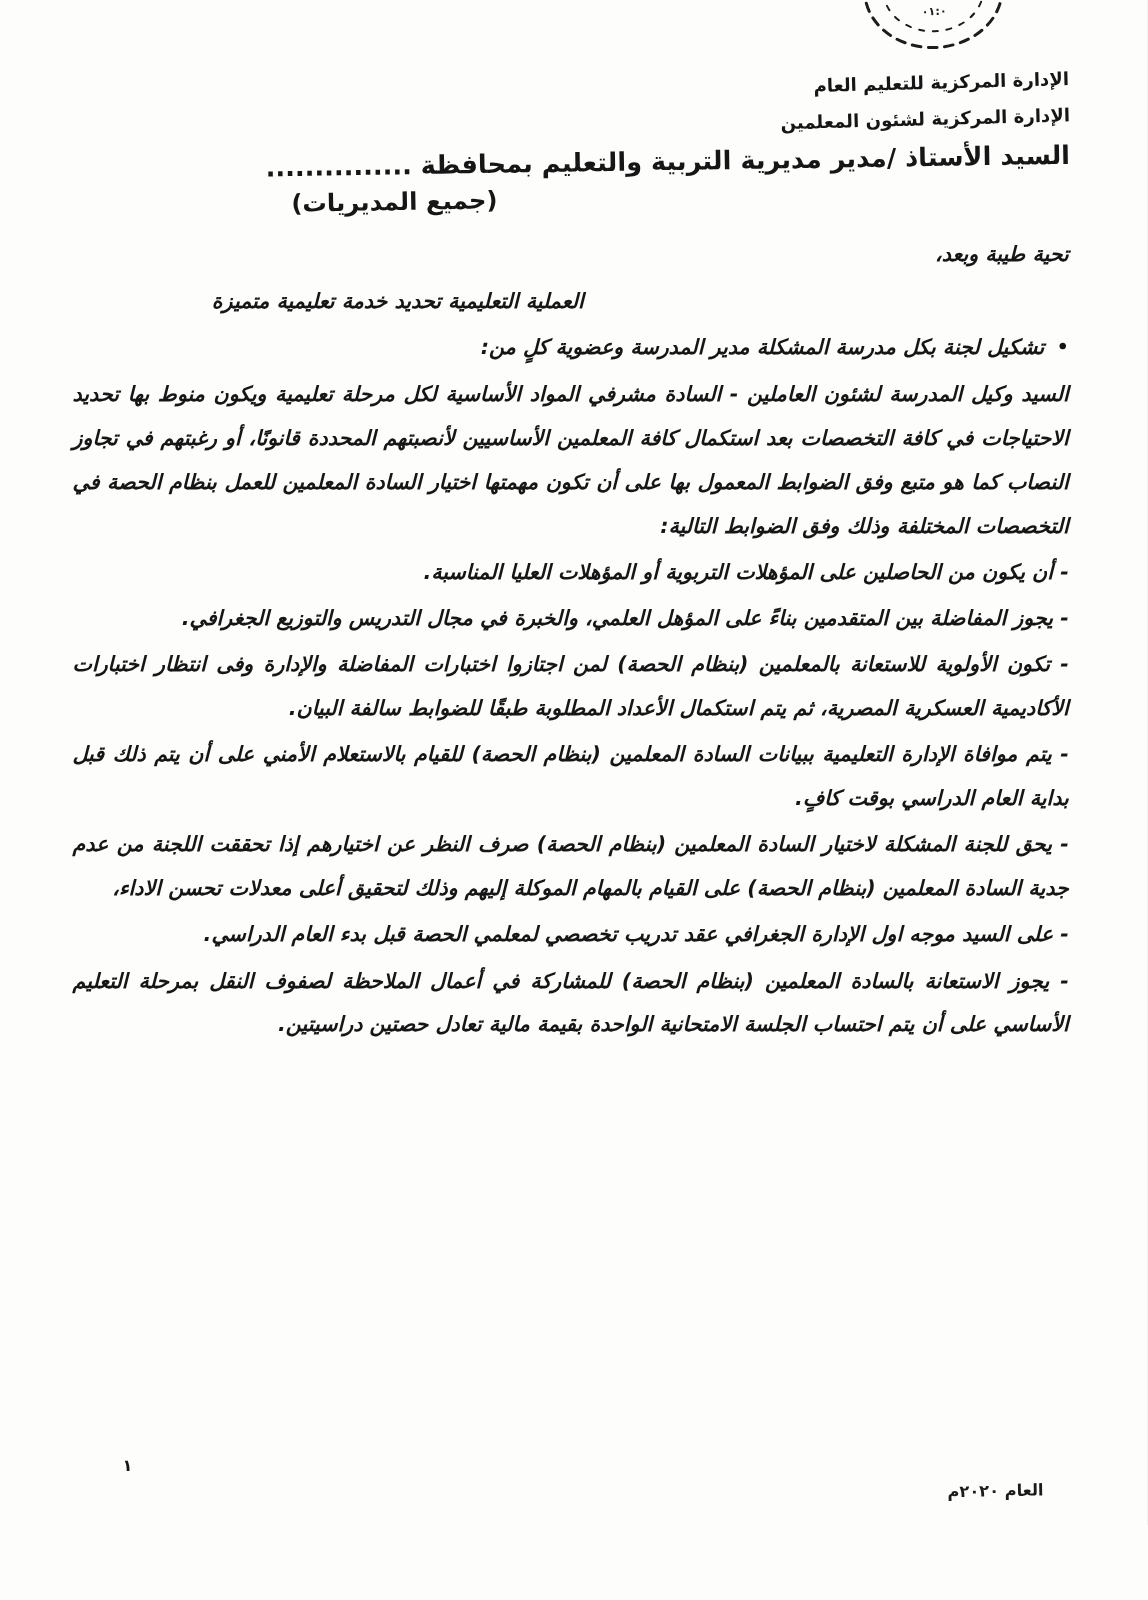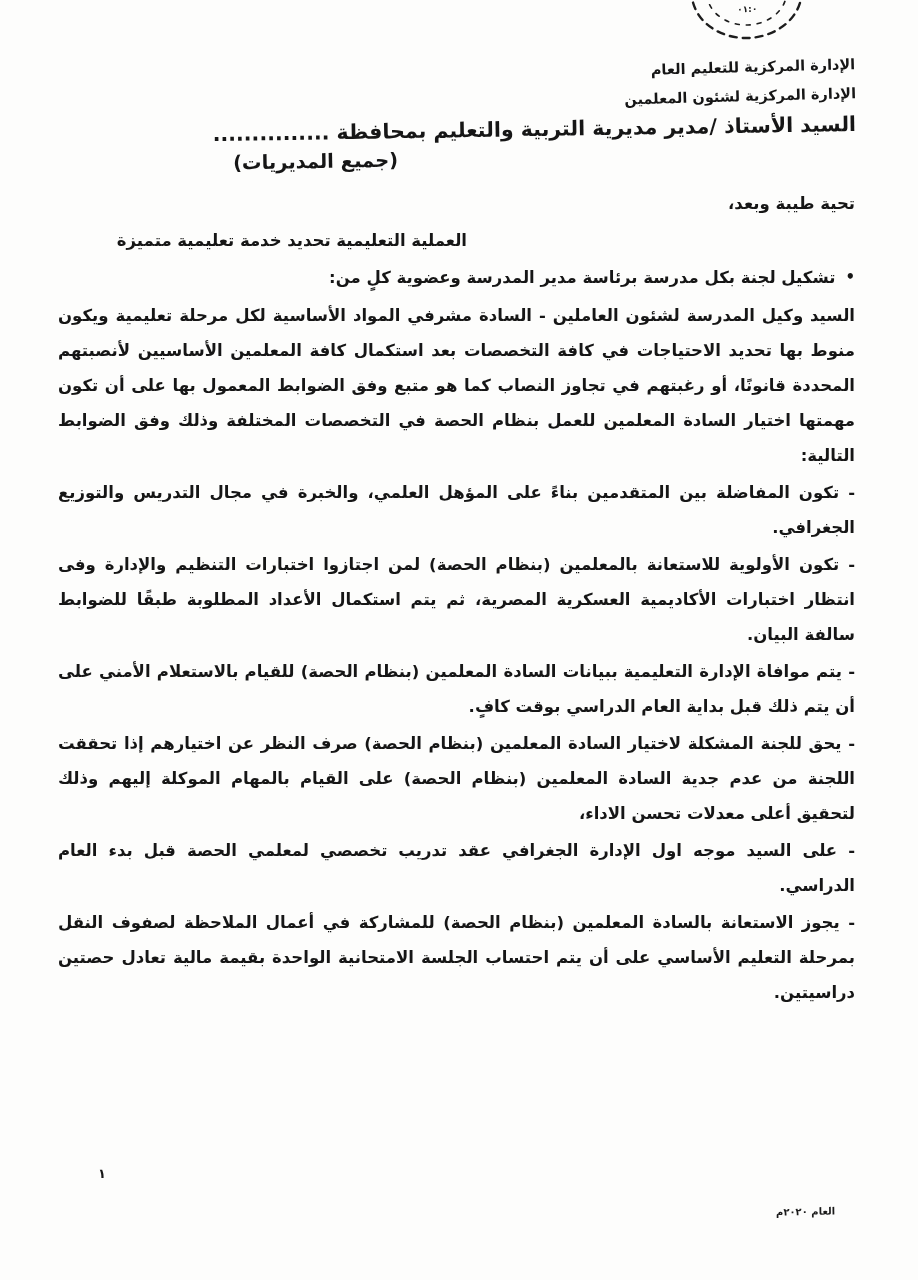--- a/index.html
+++ b/index.html
@@ -32,34 +32,33 @@
     position:absolute;top:150px;right:520px;
     font-size:19.5px;font-weight:700;white-space:nowrap;
     transform:rotate(-1deg);
   }
   
   .body-flow{
     position:absolute;top:186px;right:63px;left:58px;
     font-size:16.5px;font-weight:700;line-height:35px;
     text-align:justify;
   }
-  .body-flow p{margin:0 0 2px 0;}
+  .body-flow p{margin:0 0 2px 0;font-style:italic;}
   .greeting{text-align:right;}
   .intro-cont{margin-right:388px !important;text-align:right;}
   .bullet-line .bullet{display:inline-block;margin-left:10px;font-size:15px;transform:translateY(-1px);}
   
   .page-number{
     position:absolute;top:1166px;left:98px;
     font-size:13px;font-weight:700;
   }
   .footer-note{
     position:absolute;top:1186px;right:83px;
-    font-size:10px;font-weight:700;letter-spacing:1px;color:#1b1b1b;
+    font-size:13px;font-weight:700;letter-spacing:1px;color:#1b1b1b;
     transform:rotate(-1deg);
-    margin-top:20px;
   }
   svg .ink{stroke:#1d1d1d;fill:none;stroke-linecap:round;}
 </style>
 </head>
 <body>
 
 <div class="page">
 
   <div class="stamp">
     <svg width="120" height="62" viewBox="0 0 120 62">
@@ -73,24 +72,25 @@
     <div>الإدارة المركزية للتعليم العام</div>
     <div>الإدارة المركزية لشئون المعلمين</div>
   </div>
 
   <div class="title-line">السيد الأستاذ /مدير مديرية التربية والتعليم بمحافظة ...............</div>
   <div class="addressee-note">(جميع المديريات)</div>
 
   <div class="body-flow">
     <p class="greeting">تحية طيبة وبعد،</p>
     <p class="intro-cont">العملية التعليمية تحديد خدمة تعليمية متميزة</p>
-    <p class="bullet-line"><span class="bullet">•</span><span>تشكيل لجنة بكل مدرسة برئاسة مدير المدرسة وعضوية كلٍ من:</span></p>
+    <p class="bullet-line"><span class="bullet">•</span><span>تشكيل لجنة بكل مدرسة المشكلة مدير المدرسة وعضوية كلٍ من:</span></p>
     <p>السيد وكيل المدرسة لشئون العاملين - السادة مشرفي المواد الأساسية لكل مرحلة تعليمية ويكون منوط بها تحديد الاحتياجات في كافة التخصصات بعد استكمال كافة المعلمين الأساسيين لأنصبتهم المحددة قانونًا، أو رغبتهم في تجاوز النصاب كما هو متبع وفق الضوابط المعمول بها على أن تكون مهمتها اختيار السادة المعلمين للعمل بنظام الحصة في التخصصات المختلفة وذلك وفق الضوابط التالية:</p>
-    <p>- تكون المفاضلة بين المتقدمين بناءً على المؤهل العلمي، والخبرة في مجال التدريس والتوزيع الجغرافي.</p>
-    <p>- تكون الأولوية للاستعانة بالمعلمين (بنظام الحصة) لمن اجتازوا اختبارات التنظيم والإدارة وفى انتظار اختبارات الأكاديمية العسكرية المصرية، ثم يتم استكمال الأعداد المطلوبة طبقًا للضوابط سالفة البيان.</p>
+    <p>- أن يكون من الحاصلين على المؤهلات التربوية أو المؤهلات العليا المناسبة.</p>
+    <p>- يجوز المفاضلة بين المتقدمين بناءً على المؤهل العلمي، والخبرة في مجال التدريس والتوزيع الجغرافي.</p>
+    <p>- تكون الأولوية للاستعانة بالمعلمين (بنظام الحصة) لمن اجتازوا اختبارات المفاضلة والإدارة وفى انتظار اختبارات الأكاديمية العسكرية المصرية، ثم يتم استكمال الأعداد المطلوبة طبقًا للضوابط سالفة البيان.</p>
     <p>- يتم موافاة الإدارة التعليمية ببيانات السادة المعلمين (بنظام الحصة) للقيام بالاستعلام الأمني على أن يتم ذلك قبل بداية العام الدراسي بوقت كافٍ.</p>
     <p>- يحق للجنة المشكلة لاختيار السادة المعلمين (بنظام الحصة) صرف النظر عن اختيارهم إذا تحققت اللجنة من عدم جدية السادة المعلمين (بنظام الحصة) على القيام بالمهام الموكلة إليهم وذلك لتحقيق أعلى معدلات تحسن الاداء،</p>
     <p>- على السيد موجه اول الإدارة الجغرافي عقد تدريب تخصصي لمعلمي الحصة قبل بدء العام الدراسي.</p>
     <p>- يجوز الاستعانة بالسادة المعلمين (بنظام الحصة) للمشاركة في أعمال الملاحظة لصفوف النقل بمرحلة التعليم الأساسي على أن يتم احتساب الجلسة الامتحانية الواحدة بقيمة مالية تعادل حصتين دراسيتين.</p>
 
   </div>
 
   <div class="page-number">١</div>
   <div class="footer-note">العام ٢٠٢٠م</div>
 

